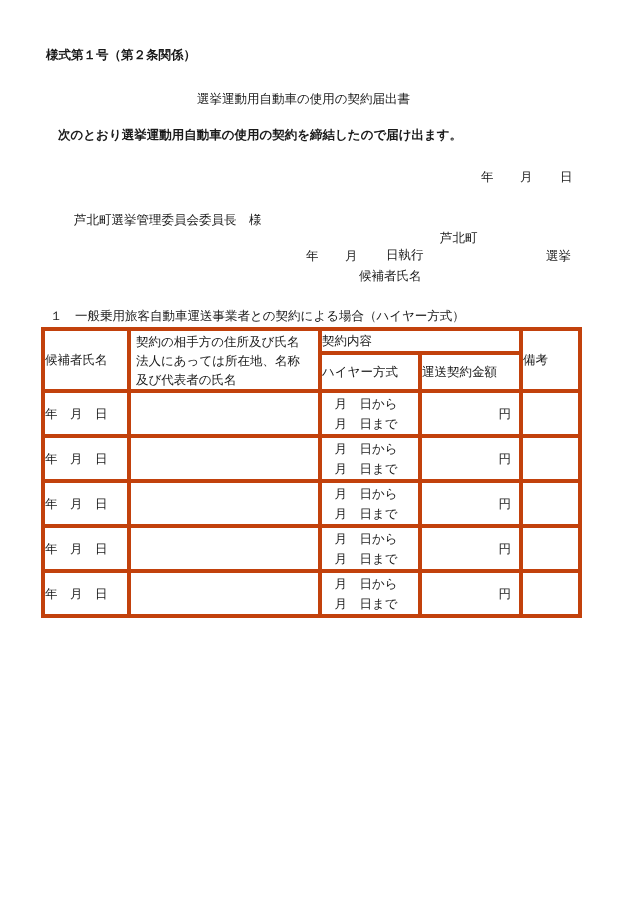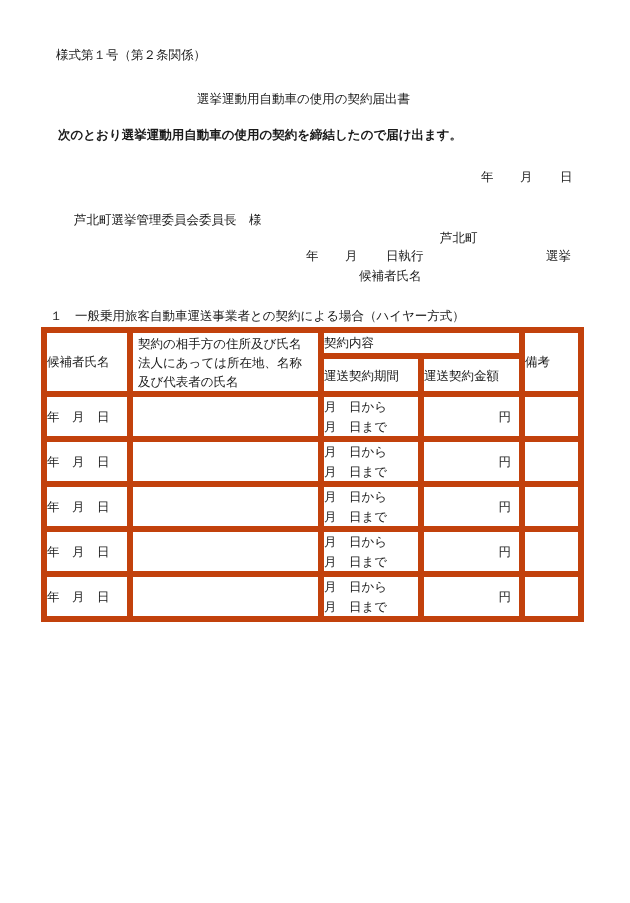--- a/index.html
+++ b/index.html
@@ -8,51 +8,51 @@
     font-family: "DejaVu Serif", "Liberation Serif", serif;
     color: #1a1a1a; font-size: 12.5px; overflow: hidden;
   }
   .abs { position: absolute; white-space: nowrap; line-height: 1; }
   table.form {
     position: absolute; left: 41px; top: 327px;
     border-collapse: collapse; table-layout: fixed;
     font-size: 12.5px;
   }
   table.form td {
-    border: 6px solid #c2410c; padding: 0; vertical-align: middle;
+    border: 4px solid #c2410c; padding: 0; vertical-align: middle;
     line-height: 1.55;
   }
   .c { }
   .partner-head { padding-left: 5px !important; vertical-align: top !important; line-height: 1.5 !important; padding-top: 2px !important; }
-  .period { text-align: left; padding-right: 8px !important; line-height: 1.55 !important; }
+  .period { text-align: center; padding-right: 8px !important; line-height: 1.55 !important; }
   .amount { text-align: right; padding-right: 8px !important; }
   .date-cell { text-align: left; word-spacing: 0; }
   .date-cell span { display: inline-block; }
 </style>
 </head>
 <body>
 
-<div class="abs" style="left:56px; top:49px;">様式第１号（第２条関係）</div>
+<div class="abs" style="left:46px; top:49px;font-weight:bold;">様式第１号（第２条関係）</div>
 
 <div class="abs" style="left:197px; top:93px;">選挙運動用自動車の使用の契約届出書</div>
 
 <div class="abs" style="left:58px; top:129px;font-weight:bold;">次のとおり選挙運動用自動車の使用の契約を締結したので届け出ます。</div>
 
 <div>
   <div class="abs" style="left:481px; top:171px;">年</div>
   <div class="abs" style="left:520px; top:171px;">月</div>
   <div class="abs" style="left:560px; top:171px;">日</div>
 </div>
 
 <div class="abs" style="left:74px; top:214px;">芦北町選挙管理委員会委員長　様</div>
 
 <div>
   <div class="abs" style="left:306px; top:250px;">年</div>
   <div class="abs" style="left:345px; top:250px;">月</div>
-  <div class="abs" style="left:386px; top:250px;">日執行</div>
+  <div class="abs" style="left:386px; top:250px;font-family:Liberation Mono, monospace;">日執行</div>
   <div class="abs" style="left:440px; top:232px;">芦北町</div>
   <div class="abs" style="left:546px; top:250px;">選挙</div>
 </div>
 
 <div class="abs" style="left:359px; top:270px;">候補者氏名</div>
 
 <div class="abs" style="left:50px; top:310px;">１　一般乗用旅客自動車運送事業者との契約による場合（ハイヤー方式）</div>
 
 <table class="form">
   <colgroup>
@@ -67,21 +67,21 @@
     <td rowspan="2" class="c">候補者氏名</td>
     <td rowspan="2" class="partner-head">
       <div>契約の相手方の住所及び氏名</div>
       <div>法人にあっては所在地、名称</div>
       <div>及び代表者の氏名</div>
     </td>
     <td colspan="2" class="c">契約内容</td>
     <td rowspan="2" class="c">備考</td>
   </tr>
   <tr style="height:37px">
-    <td class="c">運送契約期間</td>
+    <td class="c">ハイヤー方式</td>
     <td class="c">運送契約金額</td>
   </tr>
 
   <tr style="height:45px">
     <td class="date-cell">
       <span>年</span> <span>月</span> <span>日</span>
     </td>
     <td></td>
     <td class="period">
       <div>月　日から</div>

